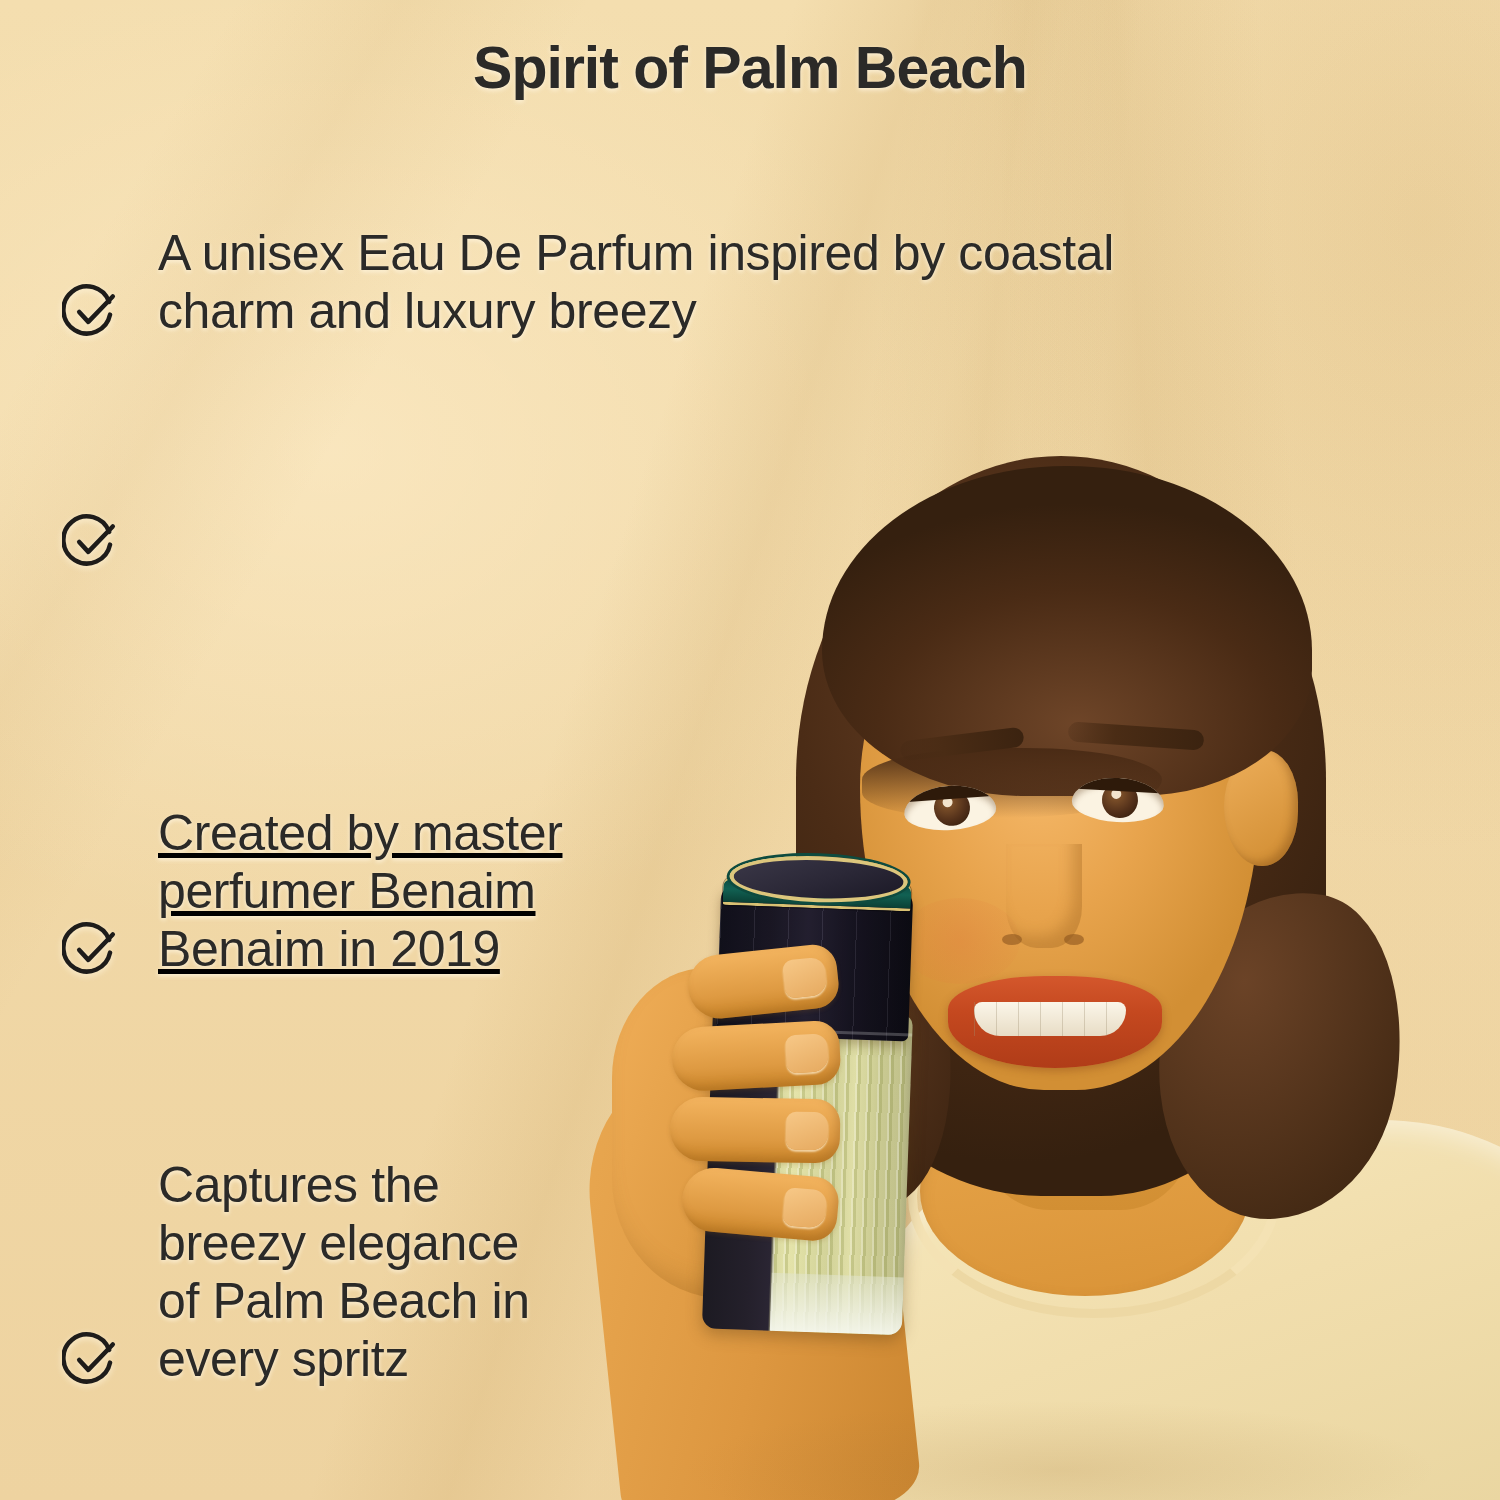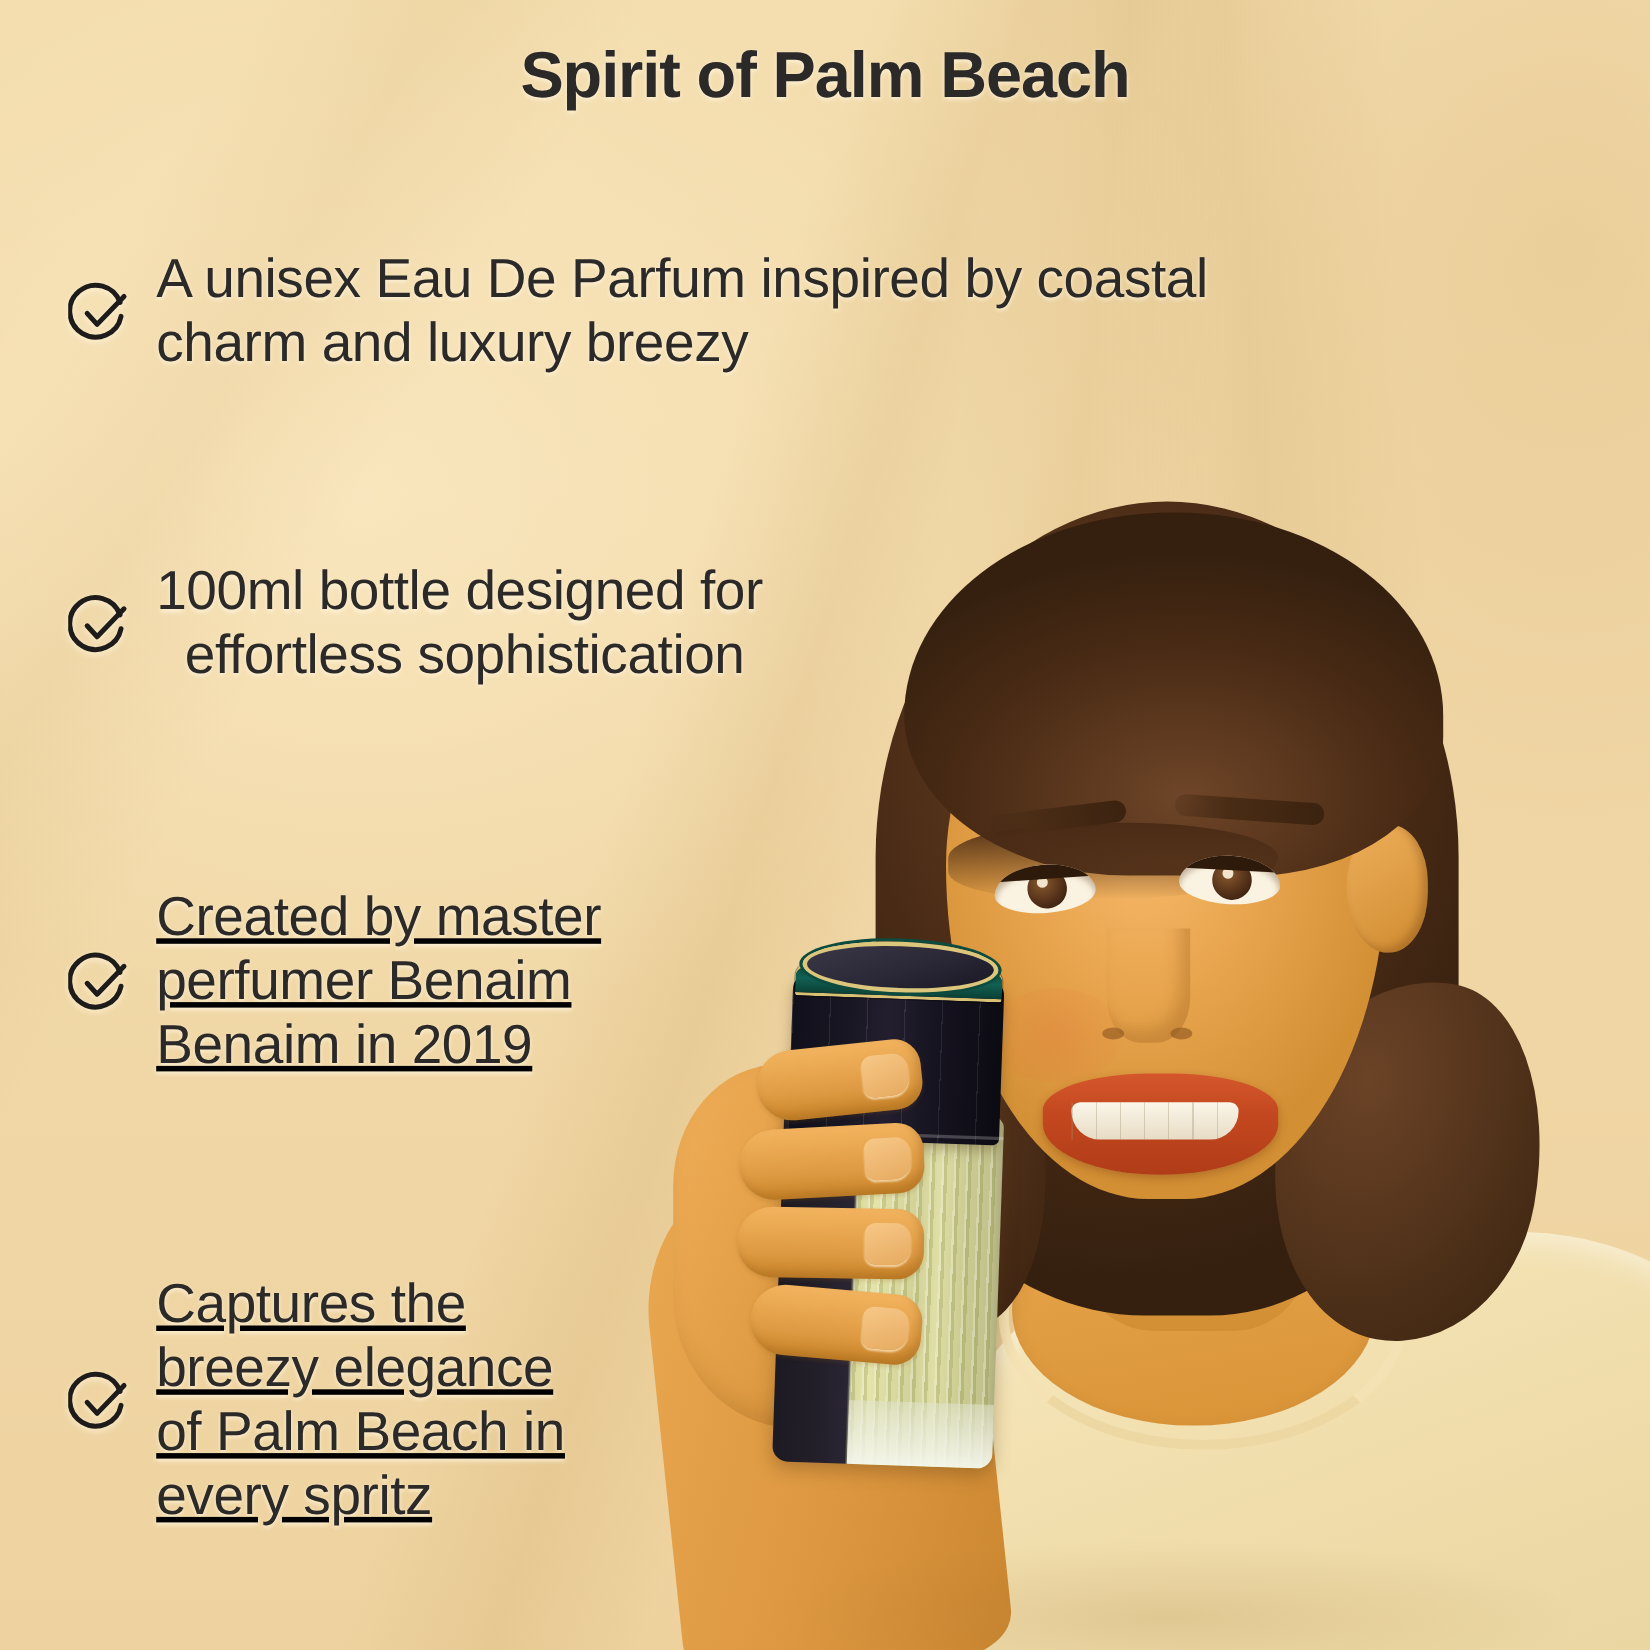--- a/index.html
+++ b/index.html
@@ -43,27 +43,27 @@
     letter-spacing: -1px;
     color: #2B2A28;
     text-shadow: 0 2px 5px rgba(255,246,224,0.85);
     white-space: nowrap;
   }
 
   
   .bullet {
     position: absolute;
     display: flex;
-    align-items: center;
-    gap: 22px;
+    align-items: flex-end;
+    gap: 38px;
   }
   #b0 { top: 224px; left: 62px; width: 1230px; }
   #b1 { top: 508px; left: 62px; width: 790px; }
   #b2 { top: 804px; left: 62px; width: 640px; text-decoration: underline; }
-  #b3 { top: 1156px; left: 62px; width: 560px; text-decoration: underline; }
+  #b3 { top: 1156px; left: 62px; width: 560px; }
 
   .check-icon {
     flex: 0 0 auto;
     width: 58px;
     height: 58px;
     margin-top: 4px;
   }
   .check-icon svg { display:block; width:58px; height:58px;
     filter: drop-shadow(0 2px 3px rgba(255,246,224,0.8)); }
 
@@ -454,24 +454,20 @@
     </span>
   </div>
 
   <div class="bullet" id="b1">
     <span class="check-icon">
       <svg viewBox="0 0 64 64" xmlns="http://www.w3.org/2000/svg">
         <path d="M52 22 A26 26 0 1 0 53 36" fill="none" stroke="#1E1C1A" stroke-width="5" stroke-linecap="round"></path>
         <path d="M19 33 L29 44 L56 16" fill="none" stroke="#1E1C1A" stroke-width="5" stroke-linecap="round" stroke-linejoin="round"></path>
       </svg>
     </span>
-    <span class="bullet-text">
-      <span class="ln">100ml bottle designed for</span>
-      <span class="ln">effortless sophistication</span>
-    </span>
   </div>
 
   <div class="bullet" id="b2">
     <span class="check-icon">
       <svg viewBox="0 0 64 64" xmlns="http://www.w3.org/2000/svg">
         <path d="M52 22 A26 26 0 1 0 53 36" fill="none" stroke="#1E1C1A" stroke-width="5" stroke-linecap="round"></path>
         <path d="M19 33 L29 44 L56 16" fill="none" stroke="#1E1C1A" stroke-width="5" stroke-linecap="round" stroke-linejoin="round"></path>
       </svg>
     </span>
     <span class="bullet-text">

